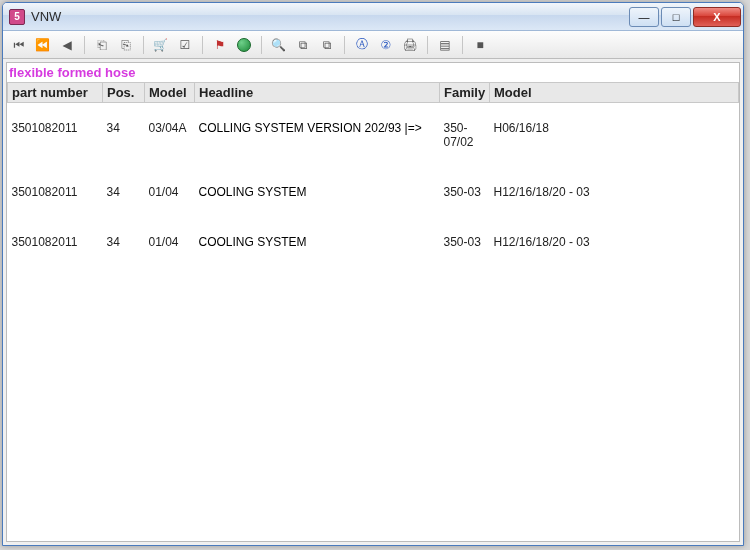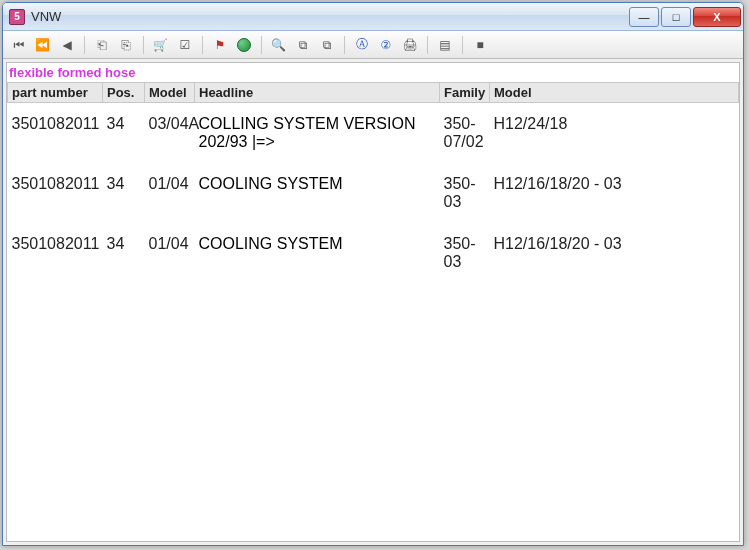--- a/index.html
+++ b/index.html
@@ -100,23 +100,23 @@
   th {
     background: #e8e8e8;
     border: 1px solid #c8c8c8;
     text-align: left;
     padding: 2px 4px;
     font-weight: bold;
     font-size: 13px;
     color: #222;
   }
   td {
-    padding: 12px 4px;
+    padding: 18px 4px;
     vertical-align: top;
-    font-size: 16px;
+    font-size: 12px;
     color: #222;
     margin-top: 8px;
   }
   .link { color: #000000; cursor: pointer; }
   col.c-part { width: 95px; }
   col.c-pos  { width: 42px; }
   col.c-page { width: 50px; }
   col.c-head { width: 245px; }
   col.c-fam  { width: 50px; }
   col.c-model{ width: auto; }
@@ -194,21 +194,21 @@
           <th>Model</th>
         </tr>
       </thead>
       <tbody>
         <tr>
           <td>3501082011</td>
           <td>34</td>
           <td>03/04A</td>
           <td class="link">COLLING SYSTEM  VERSION 202/93 |=&gt;</td>
           <td>350-07/02</td>
-          <td>H12/24/18</td>
+          <td>H06/16/18</td>
         </tr>
         <tr>
           <td>3501082011</td>
           <td>34</td>
           <td>01/04</td>
           <td class="link">COOLING SYSTEM</td>
           <td>350-03</td>
           <td>H12/16/18/20 - 03</td>
         </tr>
         <tr>

